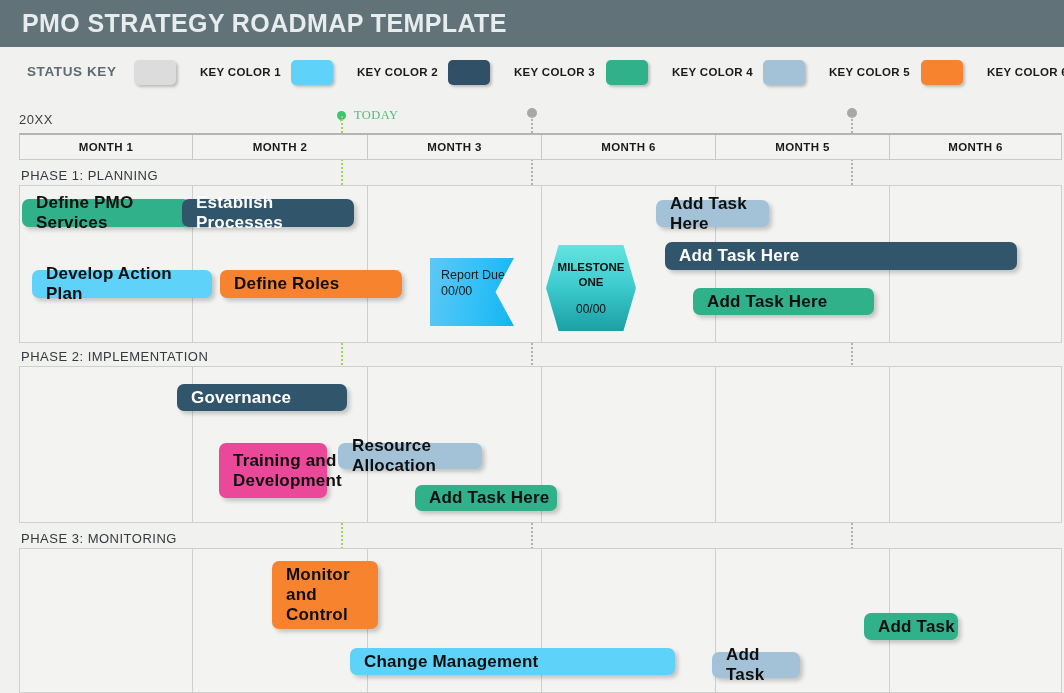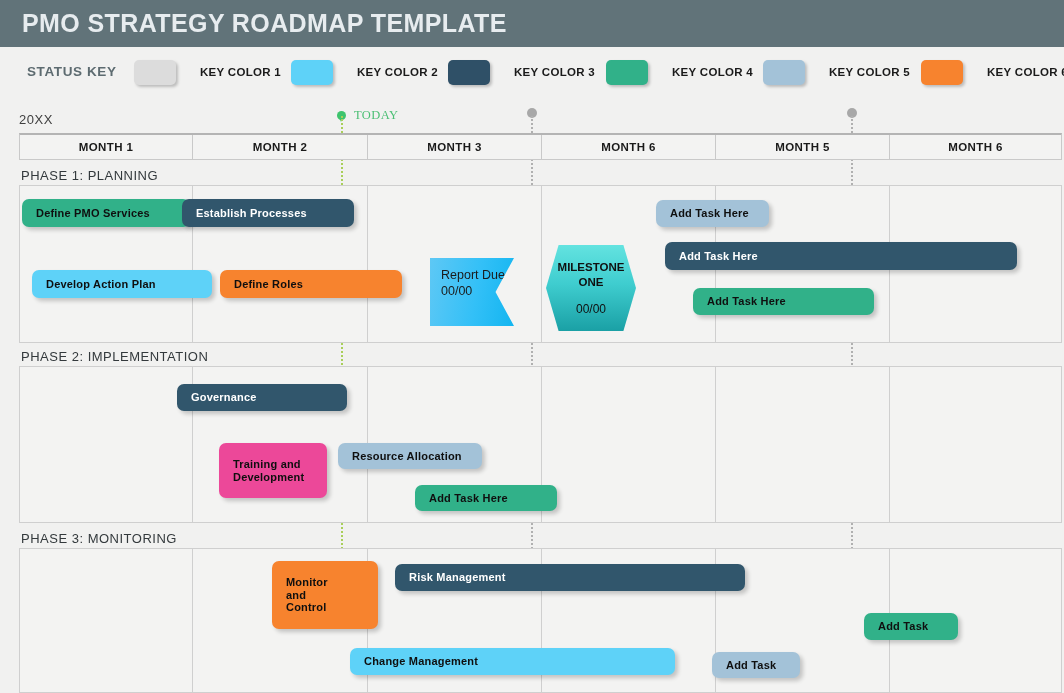--- a/index.html
+++ b/index.html
@@ -94,21 +94,21 @@
     position: absolute; left: 19px; width: 1043px;
     border: 1px solid #cfcfcf; background: #f3f3f2;
   }
   .phase-grid { position: absolute; top: 0; bottom: 0; width: 1px; background: #cfcfcf; }
 
   
   .bar {
     position: absolute; border-radius: 7px;
     display: flex; align-items: center;
     box-shadow: 3px 3px 4px rgba(0,0,0,0.20);
-    font-size: 11px; font-weight: bold; letter-spacing: 0.2px;
+    font-size: 17px; font-weight: bold; letter-spacing: 0.2px;
     padding-left: 14px;
     line-height: 1.16;
   }
   .bar.multiline { align-items: center; }
   .bar .txt { white-space: pre-line; }
 
   
   .ribbon {
     position: absolute;
     background: linear-gradient(100deg, #5ec8f5 0%, #33c0f7 55%, #13b5f0 100%);
@@ -271,23 +271,20 @@
     <div class="phase-grid" style="left:695px"></div>
     <div class="phase-grid" style="left:869px"></div>
   </div>
 
   <div class="bar multiline" style="left:272px; top:561px; width:106px; height:68px; background:#f7832e; color:#0f0f0f">
       <span class="txt">Monitor
 and
 Control</span>
     </div>
 
-  <div class="bar" style="left:395px; top:564px; width:350px; height:27px; background:#31566c; color:#ffffff">
-      <span class="txt">Risk Management</span>
-    </div>
 
   <div class="bar" style="left:864px; top:613px; width:94px; height:27px; background:#31b189; color:#0f0f0f">
       <span class="txt">Add Task</span>
     </div>
 
   <div class="bar" style="left:350px; top:648px; width:325px; height:27px; background:#5ed2f8; color:#0f0f0f">
       <span class="txt">Change Management</span>
     </div>
 
   <div class="bar" style="left:712px; top:652px; width:88px; height:26px; background:#a3c2d8; color:#0f0f0f">

